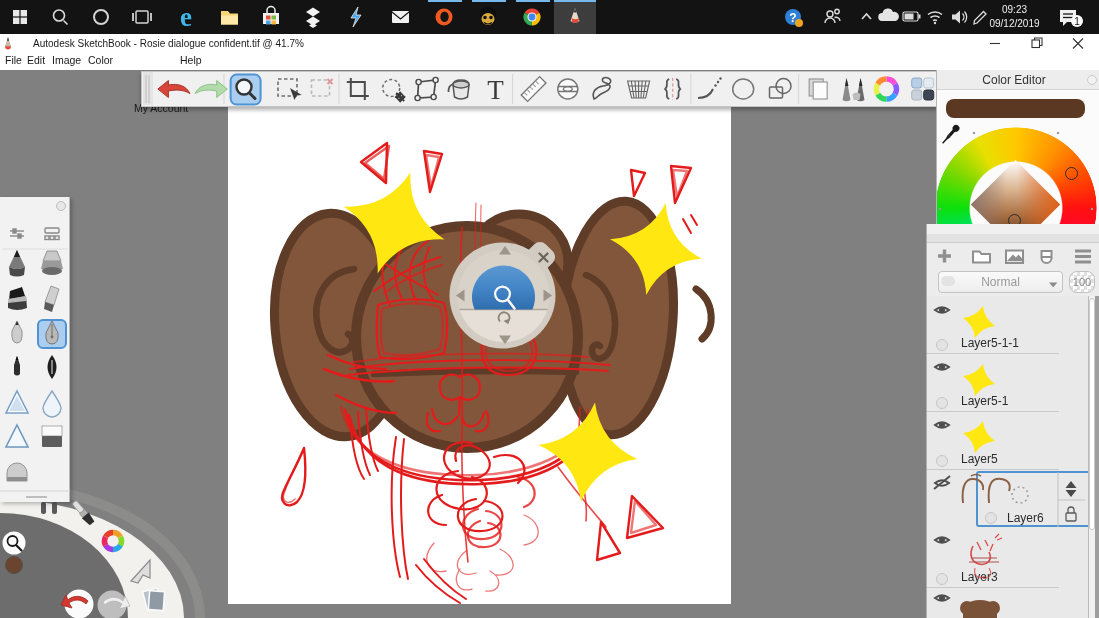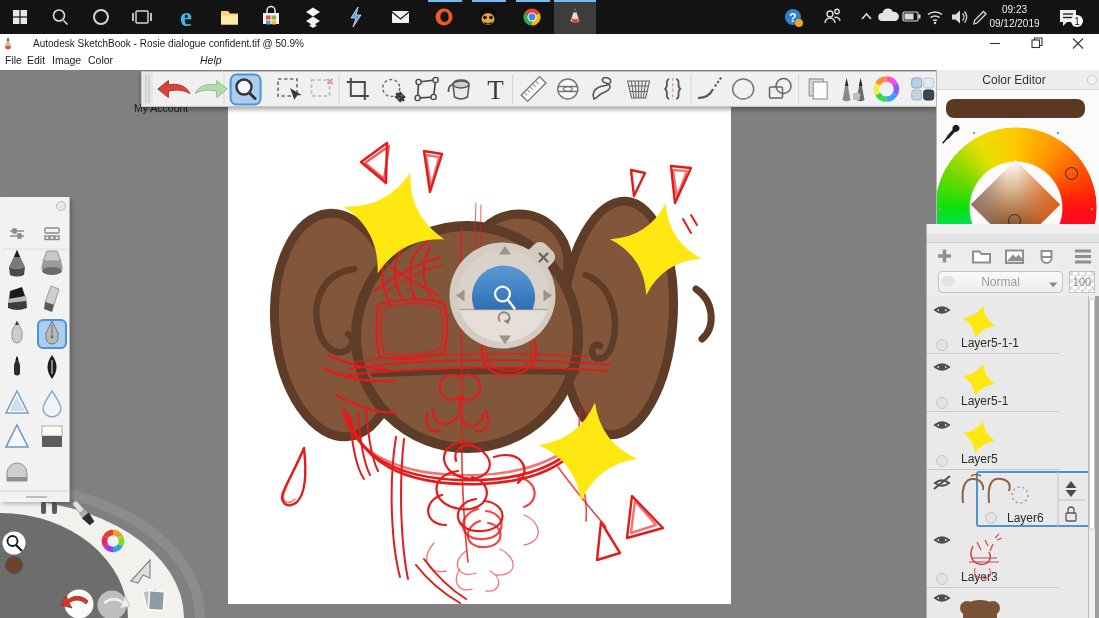--- a/index.html
+++ b/index.html
@@ -28,21 +28,21 @@
   #ce-wheel { left:-2px; top:57px; width:162px; height:162px; border-radius:50%;
      background:conic-gradient(from 0deg, #ffc800, #ff9000 35deg, #ff4800 65deg, #ff1010 90deg, #ff0045 130deg, #e00090 160deg, #8000e0 190deg, #00c8c8 225deg, #00e060 250deg, #0be00b 270deg, #7ad800 300deg, #e8e000 330deg, #ffc800 360deg);
      -webkit-mask:radial-gradient(circle closest-side, transparent 56.5%, #000 58%, #000 99%, transparent 100%);
      mask:radial-gradient(circle closest-side, transparent 56.5%, #000 58%, #000 99%, transparent 100%); }
   #ce-diamond { left:47px; top:103px; width:63px; height:63px; transform:rotate(45deg);
      background:linear-gradient(45deg, rgba(136,116,108,0.9) 0%, rgba(136,116,108,0) 40%, rgba(224,96,24,0) 52%, rgba(224,96,24,1) 100%), linear-gradient(135deg, #ffffff 0%, #dcb794 32%, #a96f42 62%, #3a2010 100%); }
   .sel-ring { position:absolute; border:1.6px solid #2b2b2b; border-radius:50%; width:13px; height:13px; }
   
   #layers { left:926px; top:224px; width:173px; height:394px; background:#ececec; border-left:1px solid #b0b0b0; }
   #blend { position:absolute; left:11px; top:47px; width:125px; height:22px; background:linear-gradient(#fafafa,#ededed); border:1px solid #c3c3c3; border-radius:4px; font-size:12px; color:#9a9a9a; text-align:center; line-height:20px; }
-  #opacity { position:absolute; left:142px; top:47px; width:26px; height:22px; border:1px solid #c3c3c3; border-radius:0; font-size:11px; color:#8a8a8a; text-align:center; line-height:20px;
+  #opacity { position:absolute; left:142px; top:47px; width:26px; height:22px; border:1px solid #c3c3c3; border-radius:8px; font-size:11px; color:#8a8a8a; text-align:center; line-height:20px;
      background:repeating-conic-gradient(#ffffff 0 25%, #e0e0e0 0 50%) 0 0/7px 7px; }
   #layerlist { position:absolute; left:0; top:72px; width:173px; height:322px; background:#e9e9e9; }
   .litem { position:absolute; left:0; width:132px; height:58px; border-bottom:1px solid #c9c9c9; }
   .lname { position:absolute; left:34px; top:40px; font-size:12px; color:#2b2b2b; }
   .lradio { position:absolute; left:9px; top:43px; width:12px; height:12px; border-radius:50%; background:#e3e3e3; border:1px solid #c6c6c6; }
   #scrolltrack { position:absolute; left:161px; top:72px; width:7px; height:322px; background:#f0f0f0; border-left:1px solid #bbb; }
   #scrollthumb { position:absolute; left:162px; top:74px; width:6px; height:232px; background:#ffffff; border:1px solid #c9c9c9; border-radius:3px; }
   #scrollside { position:absolute; left:168px; top:72px; width:5px; height:322px; background:#9e9e9e; }
   
   #brushpanel { left:0; top:197px; width:70px; height:305px; background:#f2f2f2; border-right:1px solid #b9b9b9; box-shadow:2px 2px 4px rgba(0,0,0,0.25); }
@@ -352,29 +352,29 @@
     <line x1="990" y1="9.5" x2="1000" y2="9.5" stroke="#333" stroke-width="1.1"></line>
     <g stroke="#333" stroke-width="1.1" fill="none">
         <rect x="1032" y="6" width="7.5" height="7.5"></rect>
         <path d="M1034.5 6 v-2 h7.5 v7.5 h-2"></path>
       </g>
     <g stroke="#333" stroke-width="1.1">
         <line x1="1073" y1="4.5" x2="1083" y2="14.5"></line>
         <line x1="1083" y1="4.5" x2="1073" y2="14.5"></line>
       </g>
   </svg>
-  <div class="abs" id="title-text">Autodesk SketchBook - Rosie dialogue confident.tif @ 50.9%</div>
+  <div class="abs" id="title-text">Autodesk SketchBook - Rosie dialogue confident.tif @ 41.7%</div>
 
   <div class="abs" id="menubar">
     <span class="menu-item" style="left:5px;">File</span>
     <span class="menu-item" style="left:27px;">Edit</span>
     <span class="menu-item" style="left:52px;">Image</span>
     <span class="menu-item" style="left:88px;">Color</span>
     <span class="menu-item" style="left:134px;margin-top:48px;">My Account</span>
-    <span class="menu-item" style="left:200px;font-style:italic;">Help</span>
+    <span class="menu-item" style="left:180px;">Help</span>
   </div>
 
   <div class="abs" id="toolbar"></div>
   <svg class="abs" style="left:141px;top:71px;" width="797" height="36" viewBox="0 0 797 36">
 
     <rect x="2" y="1" width="10" height="33" fill="#e4e4e4"></rect>
     <line x1="5" y1="4" x2="5" y2="32" stroke="#bdbdbd" stroke-width="1"></line>
     <line x1="8" y1="4" x2="8" y2="32" stroke="#bdbdbd" stroke-width="1"></line>
 
     <g stroke="#d4d4d4" stroke-width="1">

